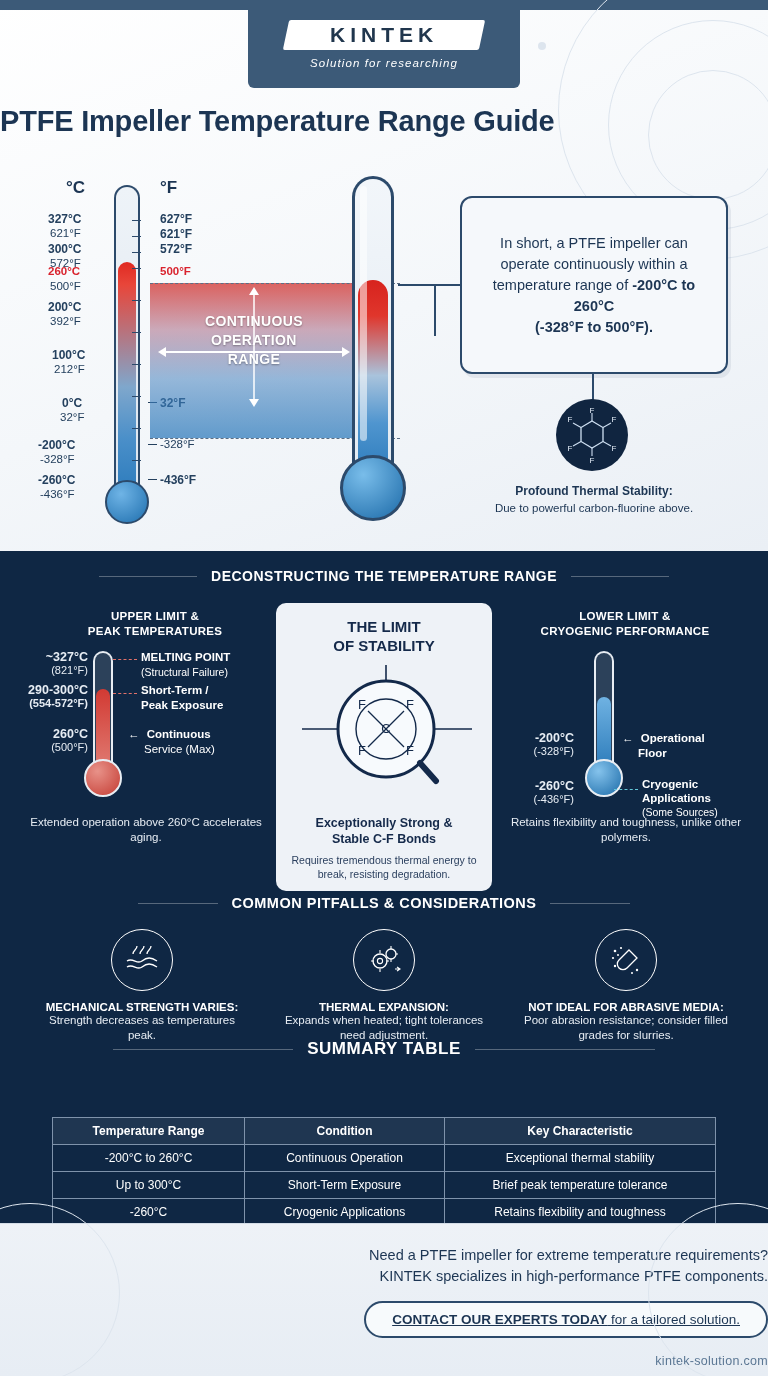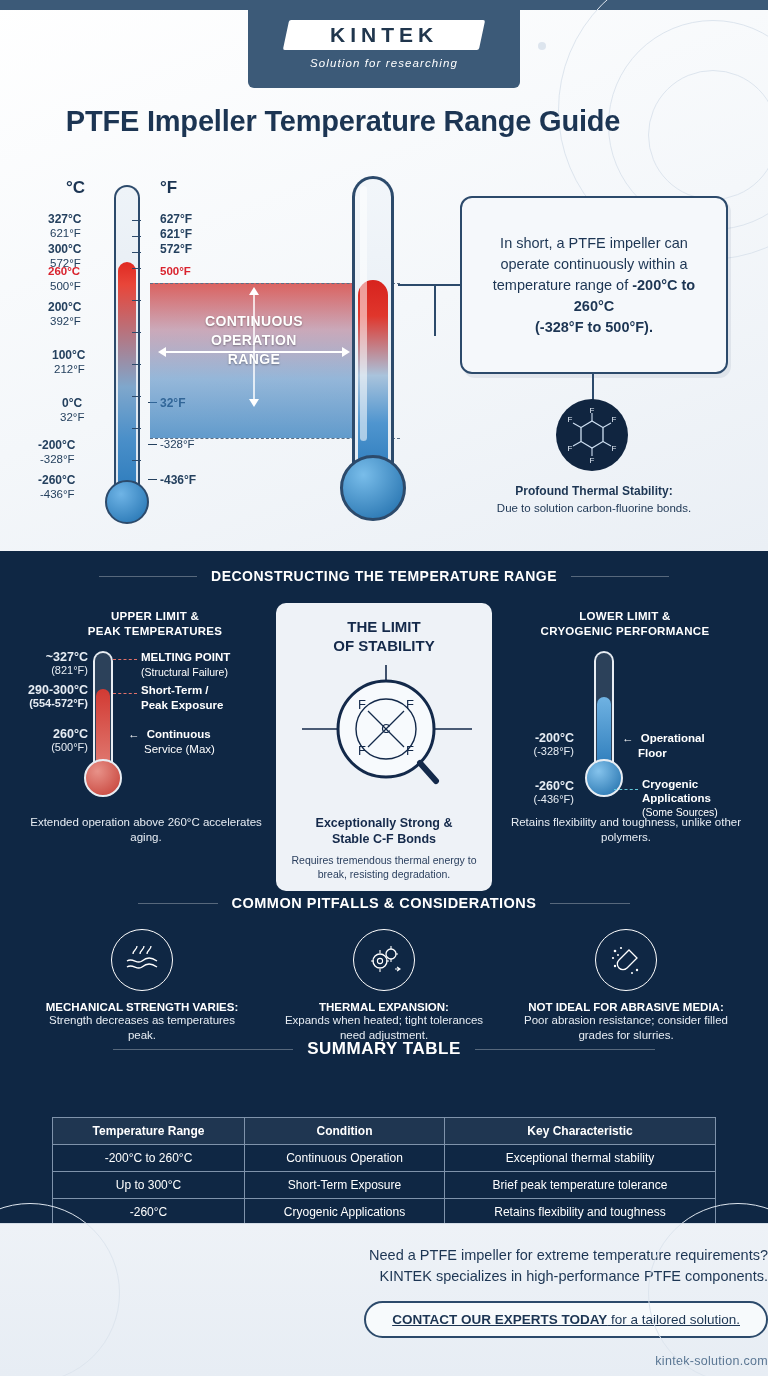--- a/index.html
+++ b/index.html
@@ -39,21 +39,21 @@
   }
   .logo-word {
     transform: skewX(12deg);
     font-weight: bold; font-size: 21px; letter-spacing: 5px; color: #20364d;
   }
   .logo-tag {
     color: #ffffff; font-size: 11.5px; font-style: italic; letter-spacing: 1.1px;
     margin-top: 7px;
   }
   h1.title {
-    position: absolute; top: 105px; left: 0; width: 686px; text-align: center;
+    position: absolute; top: 105px; left: 0; width: 686px; 
     font-size: 29px; font-weight: bold; color: #1c3553; letter-spacing: -0.2px;
   }
 
   
   .scale-head { position: absolute; font-weight: bold; font-size: 17px; color: #1c3553; }
   .lbl { position: absolute; font-size: 11.5px; color: #24405e; white-space: nowrap; }
   .lbl.b { font-weight: bold; font-size: 12px; }
   .lbl.red { color: #d9232e; font-weight: bold; }
 
   
@@ -333,21 +333,21 @@
         <text x="52" y="17" fill="#e7f0fa" font-size="8" text-anchor="middle" font-family="Liberation Sans, sans-serif">F</text>
         <text x="52" y="46" fill="#e7f0fa" font-size="8" text-anchor="middle" font-family="Liberation Sans, sans-serif">F</text>
         <text x="30" y="58" fill="#e7f0fa" font-size="8" text-anchor="middle" font-family="Liberation Sans, sans-serif">F</text>
         <text x="8" y="46" fill="#e7f0fa" font-size="8" text-anchor="middle" font-family="Liberation Sans, sans-serif">F</text>
         <text x="8" y="17" fill="#e7f0fa" font-size="8" text-anchor="middle" font-family="Liberation Sans, sans-serif">F</text>
       </svg>
     </div>
 
     <div class="stability-cap">
       <b>Profound Thermal Stability:</b>
-      <span>Due to solution carbon-fluorine bonds.</span>
+      <span>Due to powerful carbon-fluorine above.</span>
     </div>
   </div>
 
   <div class="dark">
 
     <div style="position:absolute;left:0;top:17px;width:768px;" class="rule-wrap">
       <div class="rule" style="width:98px;"></div>
       <div class="sec-head" style="font-size:14px;">DECONSTRUCTING THE TEMPERATURE RANGE</div>
       <div class="rule" style="width:98px;"></div>
     </div>

